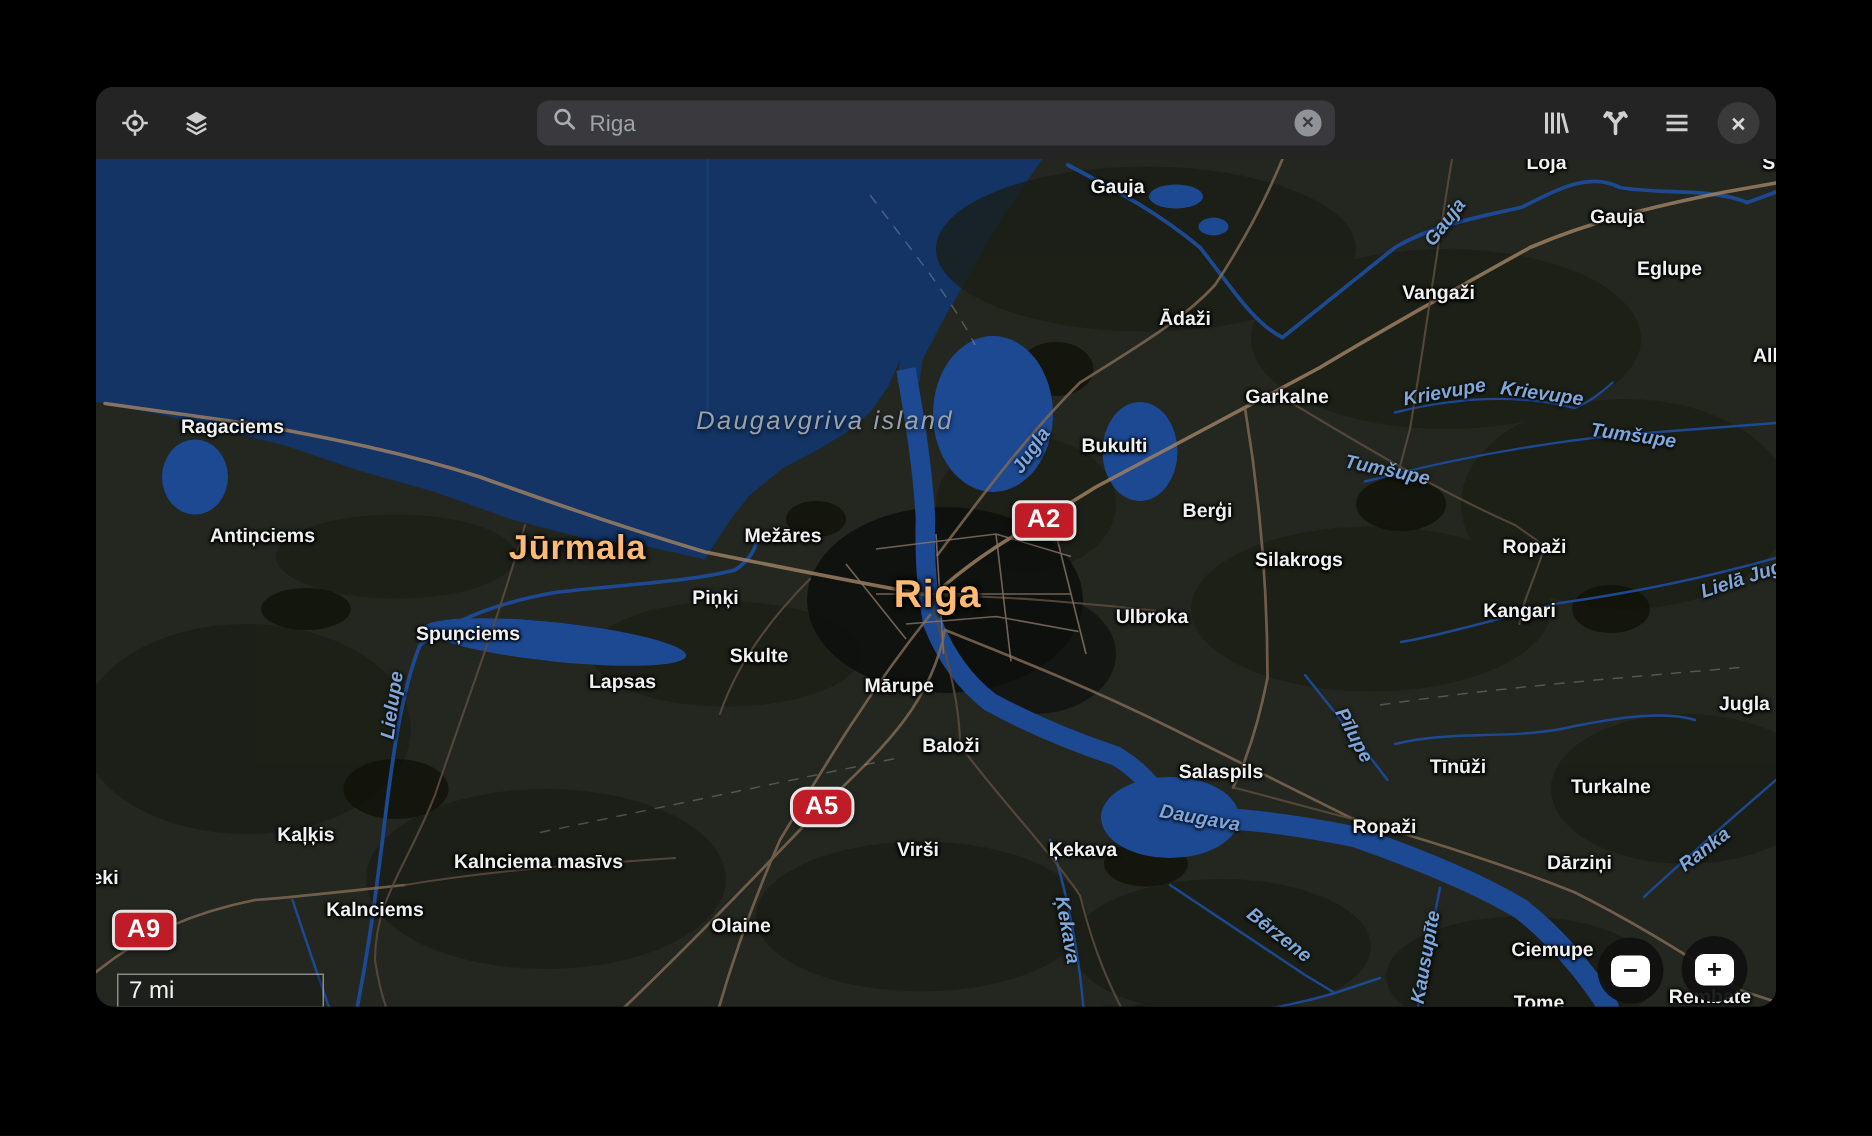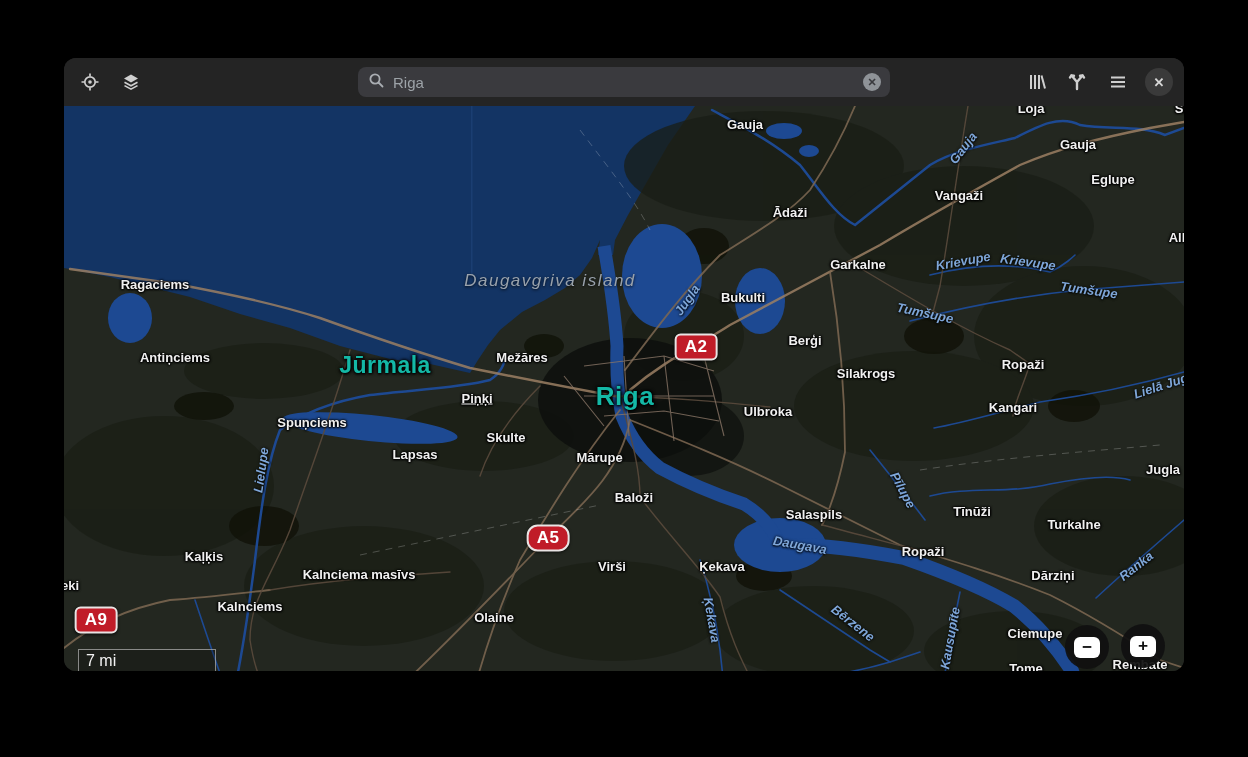--- a/index.html
+++ b/index.html
@@ -31,21 +31,21 @@
                display:flex; align-items:center; justify-content:center; }
 
   
   .map { position:relative; width:1120px; height:581px; background:#232720; overflow:hidden; }
   .map svg.geo { position:absolute; left:0; top:0; }
 
   .map-label { position:absolute; white-space:nowrap; transform:translate(-50%,-50%);
                pointer-events:none; }
   .lbl-town { color:#f0f0f0; font-size:13px; font-weight:bold;
               text-shadow:0 0 3px #000,0 1px 2px #000,1px 0 2px #000,-1px 0 2px #000; }
-  .lbl-city { color:#14b8a6; font-weight:bold; letter-spacing:.5px;
+  .lbl-city { color:#fdba74; font-weight:bold; letter-spacing:.5px;
               text-shadow:0 0 4px #000,0 1px 3px #000,1px 0 3px #000; }
   .lbl-river { color:#7ea6d8; font-size:13px; font-style:italic; font-weight:bold;
                text-shadow:0 0 3px rgba(0,0,0,.9),0 1px 2px rgba(0,0,0,.9); }
   .lbl-island { color:#99a2ac; font-size:17px; font-style:italic; letter-spacing:1.5px;
                 text-shadow:0 1px 3px rgba(0,0,0,.8); }
 
   .road-badge { position:absolute; transform:translate(-50%,-50%);
                 background:#c01c28; color:#fff; font-size:17px; font-weight:bold;
                 padding:1px 8px 2px 8px; border:2px solid #e9e4e4; border-radius:6px;
                 letter-spacing:.5px; box-shadow:0 1px 3px rgba(0,0,0,.6); }
@@ -255,21 +255,21 @@
         <span class="map-label lbl-town" style="left: 679px; top: 191px;">Bukulti</span>
         <span class="map-label lbl-town" style="left: 709px; top: 234px; margin-left: 32px;">Berģi</span>
         <span class="map-label lbl-town" style="left: 458px; top: 251px;">Mežāres</span>
         <span class="map-label lbl-town" style="left: 802px; top: 267px;">Silakrogs</span>
         <span class="map-label lbl-town" style="left: 959px; top: 258px;">Ropaži</span>
         <span class="map-label lbl-town" style="left: 949px; top: 301px;">Kangari</span>
         <span class="map-label lbl-town" style="left: 91px; top: 178px;">Ragaciems</span>
         <span class="map-label lbl-town" style="left: 71px; top: 251px; margin-left: 40px;">Antiņciems</span>
         <span class="map-label lbl-town" style="left: 248px; top: 316px;">Spuņciems</span>
         <span class="map-label lbl-town" style="left: 351px; top: 348px;">Lapsas</span>
-        <span class="map-label lbl-town" style="left: 413px; top: 292px; text-decoration: underline;">Piņķi</span>
+        <span class="map-label lbl-town" style="left: 413px; top: 292px;">Piņķi</span>
         <span class="map-label lbl-town" style="left: 442px; top: 331px;">Skulte</span>
         <span class="map-label lbl-town" style="left: 513px; top: 351px; padding-left: 45px;">Mārupe</span>
         <span class="map-label lbl-town" style="left: 704px; top: 305px;">Ulbroka</span>
         <span class="map-label lbl-town" style="left: 570px; top: 391px;">Baloži</span>
         <span class="map-label lbl-town" style="left: 750px; top: 408px;">Salaspils</span>
         <span class="map-label lbl-town" style="left: 908px; top: 405px;">Tīnūži</span>
         <span class="map-label lbl-town" style="left: 1010px; top: 418px;">Turkalne</span>
         <span class="map-label lbl-town" style="left: 1099px; top: 363px;">Jugla</span>
         <span class="map-label lbl-town" style="left: 859px; top: 445px;">Ropaži</span>
         <span class="map-label lbl-town" style="left: 989px; top: 469px;">Dārziņi</span>

